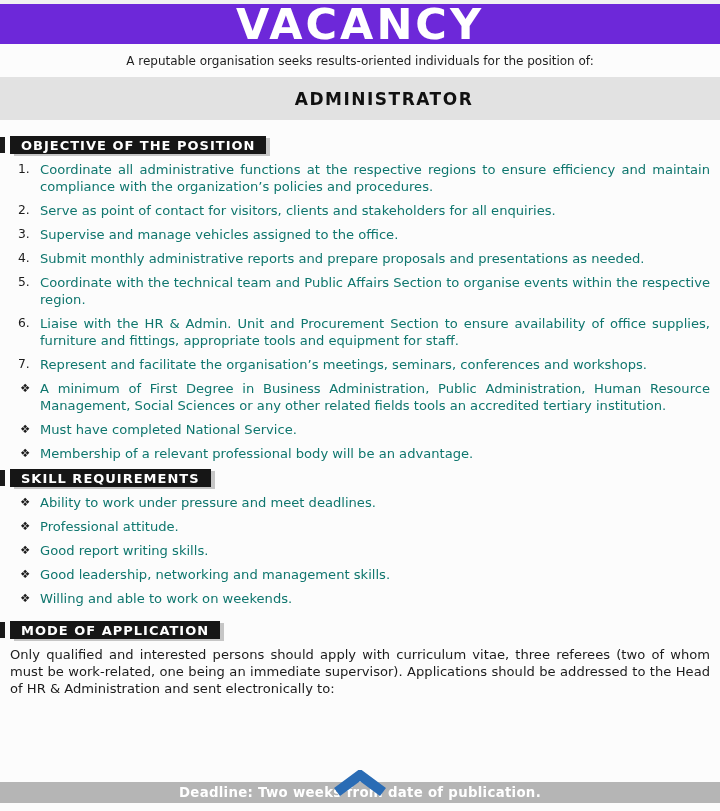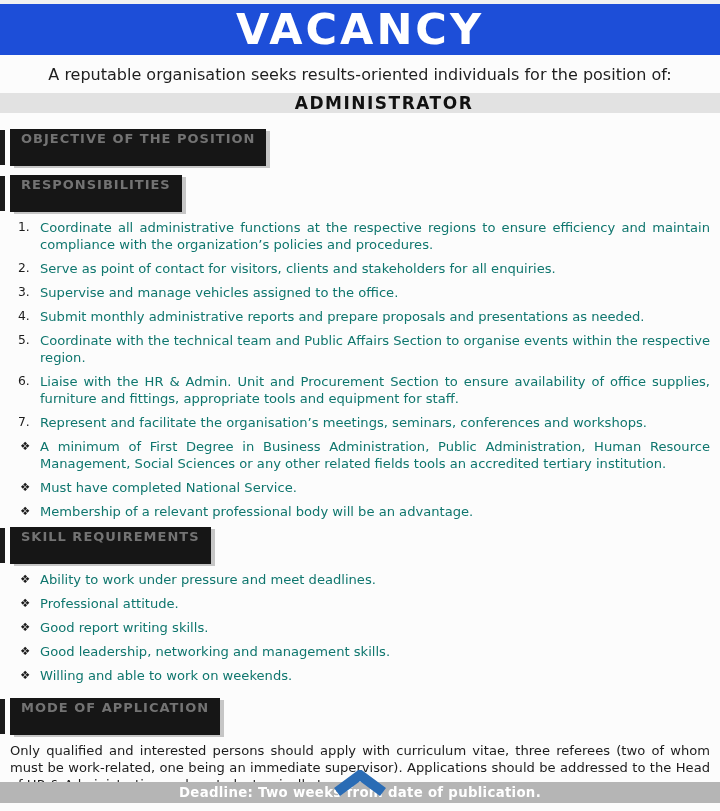--- a/index.html
+++ b/index.html
@@ -7,46 +7,46 @@
     width:720px;height:811px;
     font-family:"DejaVu Sans","Liberation Sans",sans-serif;
     background:#efefef;
   }
   .page{
     position:relative;width:720px;height:811px;overflow:hidden;
     background:#fcfcfc;
   }
   .top-strip{height:4px;background:#f1f1f1;}
   .banner{
-    height:51px;background:#1d4ed8;
+    height:40px;background:#6d28d9;
     display:flex;align-items:center;justify-content:center;
   }
   .banner h1{
     margin:0;color:#ffffff;font-size:43px;font-weight:bold;
     letter-spacing:3px;line-height:1;
   }
   .subtitle{
-    text-align:center;font-size:16px;color:#1e1e1e;
+    text-align:center;font-size:12px;color:#1e1e1e;
     margin:10px 0 9px;
   }
   .position-band{
-    background:#e2e2e2;height:20px;
+    background:#e2e2e2;height:43px;
     display:flex;align-items:center;justify-content:center;
     font-weight:bold;font-size:17px;letter-spacing:1.5px;color:#111;padding-left:48px;
   }
   .content{padding:7px 10px 0;}
   .section-head{position:relative;margin:9px 0 7px;line-height:0;}
   .section-head::before{
     content:"";position:absolute;left:-10px;top:1px;bottom:1px;width:5px;
     background:#1a1a1a;
   }
   .head-box{
-    display:inline-block;background:#161616;color:#737373;
+    display:inline-block;background:#161616;color:#ffffff;
     font-weight:bold;font-size:13px;letter-spacing:1px;line-height:1.15;
-    padding:3px 11px 19px;box-shadow:4px 2px 0 #c6c6c6;
+    padding:3px 11px 0;box-shadow:4px 2px 0 #c6c6c6;
   }
   .para{
     font-size:13.1px;line-height:1.3;text-align:justify;
     color:#1c1c1c;margin:0 0 4px;
   }
   ol.nlist,ul.dlist{list-style:none;margin:2px 0 0;padding:0;}
   .nlist li,.dlist li{display:flex;margin-bottom:7px;}
   .marker-num{
     flex:none;width:30px;padding-left:8px;box-sizing:border-box;
     font-size:12.3px;color:#1c1c1c;line-height:1.35;
@@ -84,23 +84,20 @@
   <div class="position-band">
     <span>ADMINISTRATOR</span>
   </div>
 
   <main class="content">
 
     <div class="section-head">
       <span class="head-box">OBJECTIVE OF THE POSITION</span>
     </div>
 
-    <div class="section-head">
-      <span class="head-box">RESPONSIBILITIES</span>
-    </div>
     <ol class="nlist">
       <li>
         <span class="marker-num">1.</span>
         <span class="li-text">Coordinate all administrative functions at the respective regions to ensure efficiency and maintain compliance with the organization’s policies and procedures.</span>
       </li>
       <li>
         <span class="marker-num">2.</span>
         <span class="li-text">Serve as point of contact for visitors, clients and stakeholders for all enquiries.</span>
       </li>
       <li>

